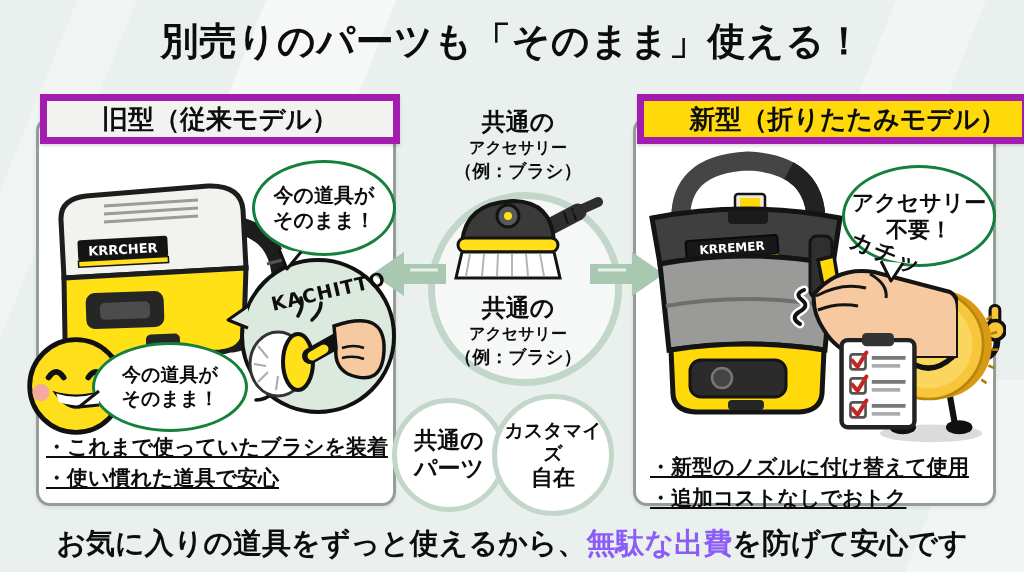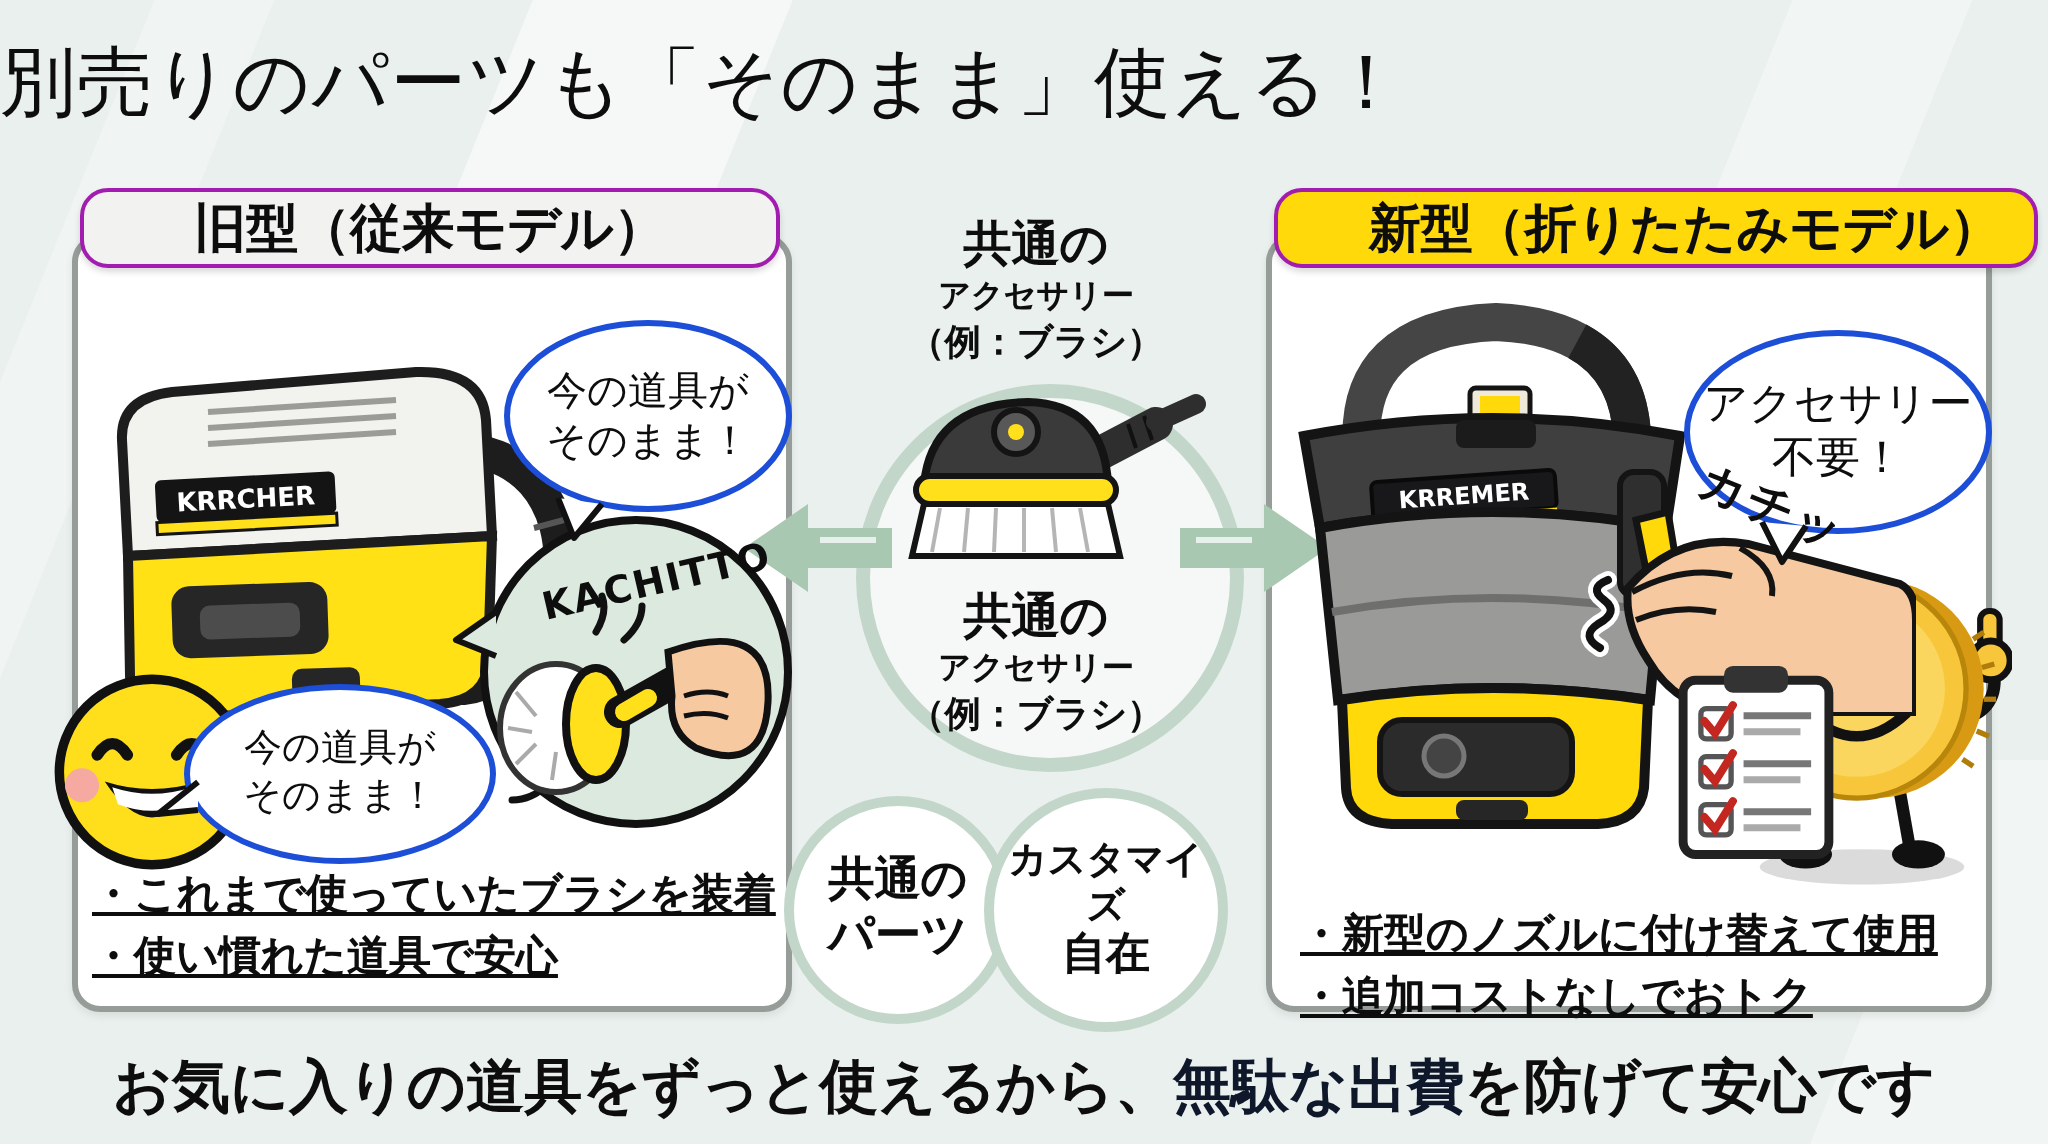--- a/index.html
+++ b/index.html
@@ -9,46 +9,46 @@
     font-family:"DejaVu Sans", sans-serif;
     color:#0d0d0d;
   }
   .stripe{position:absolute; background:rgba(255,255,255,.55); transform:skewX(-22deg);}
   .stripe.s1{left:230px; top:-20px; width:130px; height:220px;}
   .stripe.s2{left:-40px; top:-20px; width:60px; height:620px; opacity:.5;}
   .stripe.s3{left:930px; top:380px; width:160px; height:260px; opacity:.6;}
   .stripe.s4{left:880px; top:-30px; width:90px; height:140px; opacity:.6;}
 
   .title{
-    position:absolute; top:16px; left:0; right:0; text-align:left;
-    font-size:38px; font-weight:400; letter-spacing:.5px; margin:0;
+    position:absolute; top:16px; left:0; right:0; text-align:center;
+    font-size:38px; font-weight:700; letter-spacing:.5px; margin:0;
   }
 
   .panel{
     position:absolute; top:117px; height:383px; background:#fff;
     border:3px solid #969c98; border-radius:14px; box-shadow:0 2px 4px rgba(0,0,0,.08);
   }
   .panel.left{left:36px; width:354px;}
   .panel.right{left:633px; width:357px;}
   .panel-header{
     position:absolute; top:94px; height:36px; z-index:6;
-    border:2px solid #a21caf; border-radius:14px;
+    border:7px solid #a21caf; border-radius:0;
     display:flex; align-items:center; justify-content:center;
     font-size:26px; font-weight:900; box-shadow:0 2px 3px rgba(0,0,0,.15);
   }
   .panel-header.left{left:40px; width:346px; background:#f2f2f0;}
   .panel-header.right{left:637px; width:349px; background:#ffd90a;padding-left:29px;}
 
   .abs{position:absolute;}
 
   
   .bubble{
-    position:absolute; background:#fff; border:3px solid #1d4ed8; border-radius:50%;
+    position:absolute; background:#fff; border:3px solid #15803d; border-radius:50%;
     display:flex; flex-direction:column; align-items:center; justify-content:center;
-    text-align:center; font-weight:400; z-index:5; line-height:1.25;
+    text-align:center; font-weight:700; z-index:5; line-height:1.25;
   }
   .bubble svg.tail{position:absolute; overflow:visible;}
 
   .kachitto{
     position:absolute; left:240px; top:258px; width:148px; height:148px; z-index:4;
     background:#dbe9df; border:4px solid #111; border-radius:50%;
   }
   .kachitto-label{
     position:absolute; left:26px; top:18px; font-size:19px; font-weight:900;
     transform:rotate(-13deg); letter-spacing:1px;
@@ -74,21 +74,21 @@
 
   .sfx{
     position:absolute; left:848px; top:238px; font-size:23px; font-weight:900;
     transform:rotate(22deg); z-index:6; letter-spacing:2px;
   }
 
   .banner{
     position:absolute; bottom:8px; left:0; right:0; text-align:center;
     font-size:29px; font-weight:900;
   }
-  .banner .hl{color:#0f172a;}
+  .banner .hl{color:#8b5cf6;}
 </style>
 </head>
 <body>
 
 <div class="stage">
   <div class="stripe s1"></div>
   <div class="stripe s2"></div>
   <div class="stripe s3"></div>
   <div class="stripe s4"></div>
 

